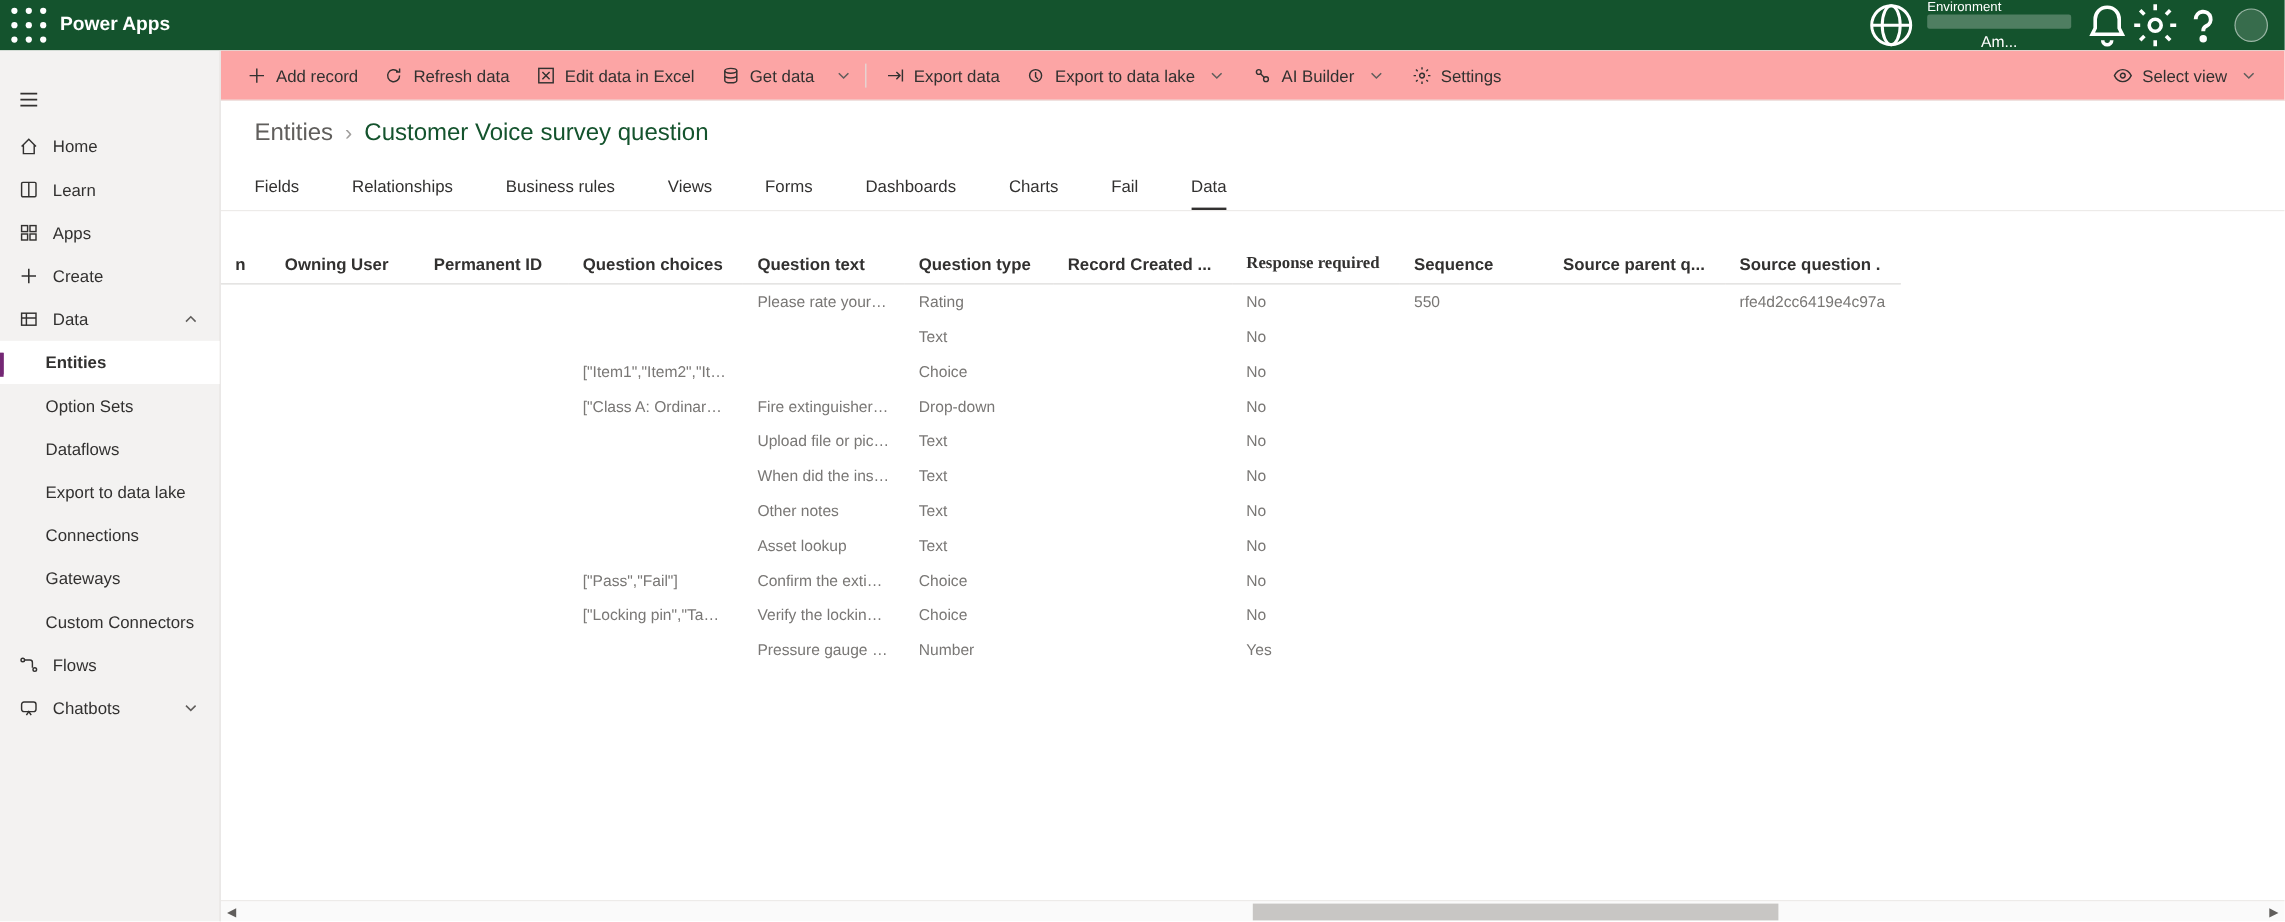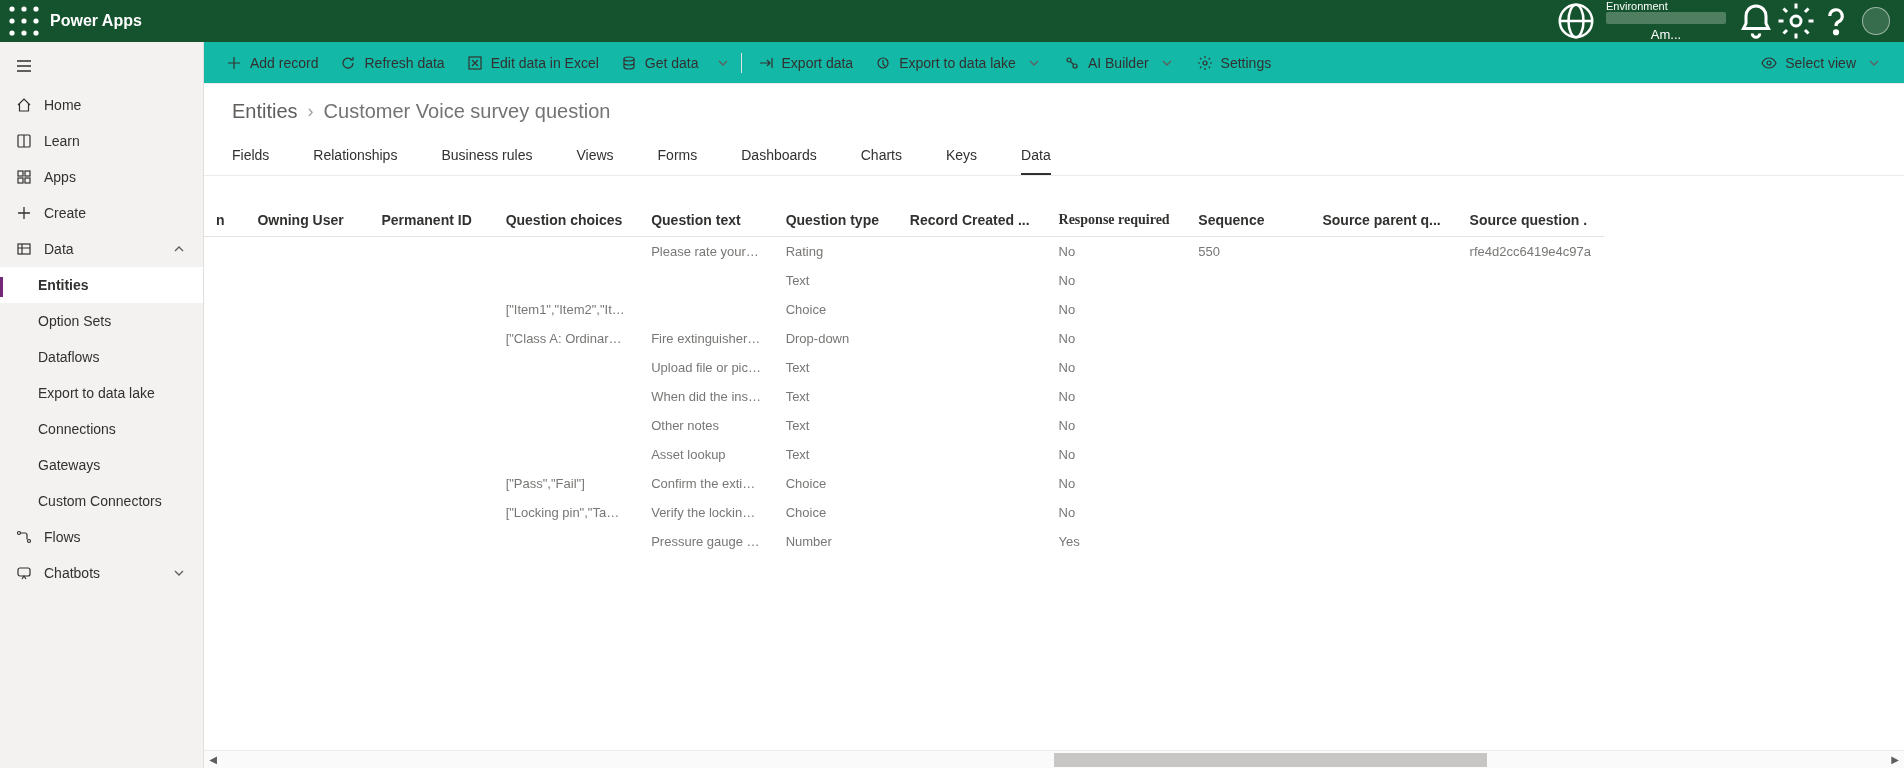--- a/index.html
+++ b/index.html
@@ -26,26 +26,26 @@
 .header .env-label { font-size: 11px; line-height: 12px; }
 .header .env-name { font-size: 13px; line-height: 14px; display:flex; align-items:center; gap:4px;flex-direction:column;}
 .header .env-blur { background: rgba(255,255,255,0.25); height:12px; width:120px; display:inline-block; border-radius:2px;}
 .header .hicon { width: 40px; height: 42px; display:flex; align-items:center; justify-content:center; cursor:pointer;}
 .header .avatar { width: 28px; height:28px; border-radius:50%; border:1px solid rgba(255,255,255,0.5); background: rgba(255,255,255,0.15); margin:0 6px; }
 
 .main { display: flex; height: calc(100vh - 42px); }
 
 
 .sidebar {
-  width: 204px;
+  width: 184px;
   background: #f3f2f1;
   border-right: 1px solid #e1dfdd;
   display: flex;
   flex-direction: column;
-  padding-top: 6px;
+  padding-top: 23px;
 }
 .sidebar .hamburger { padding: 10px 16px; cursor:pointer;}
 .sidebar .nav-item {
   display:flex; align-items:center; gap:12px;
   padding: 10px 16px; cursor:pointer; font-size:14px; color:#323130;
   position: relative;
 }
 .sidebar .nav-item.expandable .chev { margin-left:auto; }
 .sidebar .sub-item {
   padding: 10px 16px 10px 38px; cursor:pointer; font-size:14px; color:#323130;
@@ -64,32 +64,32 @@
 
 .icon { width:16px; height:16px; display:inline-flex; align-items:center; justify-content:center; flex-shrink:0;}
 .icon svg { width:16px; height:16px; }
 
 
 .content { flex:1; display:flex; flex-direction:column; overflow:hidden; background:#fff;}
 
 
 .cmdbar {
   height: 42px; border-bottom: 1px solid #edebe9; display:flex; align-items:center; padding: 0 12px; gap: 2px;
-  background: #14b8a6;
+  background: #fca5a5;
 }
 .cmdbar .cmd { display:flex; align-items:center; gap:8px; padding: 6px 10px; cursor:pointer; font-size:14px; color:#323130; border-radius:2px;}
 .cmdbar .cmd .chev { margin-left:2px; }
 .cmdbar .sep { width:1px; height:20px; background:#e1dfdd; margin:0 4px;}
 .cmdbar .right { margin-left:auto; display:flex; align-items:center;}
 
 
 .bc-row { padding: 16px 28px 0; display:flex; align-items:center; gap:10px; font-size:20px; }
 .bc-row .bc-parent { color:#605e5c; cursor:pointer;}
 .bc-row .bc-sep { color:#a19f9d; font-size:18px;}
-.bc-row .bc-current { color:#737373; font-weight:400;}
+.bc-row .bc-current { color:#14532d; font-weight:400;}
 
 
 .tabs { display:flex; gap:44px; padding: 18px 28px 0; border-bottom:1px solid #edebe9;}
 .tabs .tab { padding: 6px 0 10px; cursor:pointer; font-size:14px; color:#323130; border-bottom:2px solid transparent;}
 .tabs .tab.active { border-bottom-color:#323130; font-weight:400;}
 
 
 .table-wrap { flex:1; overflow:hidden; position:relative; padding-top: 28px;}
 .grid-scroll { overflow:auto; height: calc(100% - 18px);}
 table.grid { border-collapse: collapse; width: 1400px; }
@@ -392,21 +392,21 @@
     </div>
 
     <div class="tabs">
       <div class="tab">Fields</div>
       <div class="tab">Relationships</div>
       <div class="tab">Business rules</div>
       <div class="tab">Views</div>
       <div class="tab">Forms</div>
       <div class="tab">Dashboards</div>
       <div class="tab">Charts</div>
-      <div class="tab">Keys</div>
+      <div class="tab">Fail</div>
       <div class="tab active">Data</div>
     </div>
 
     <div class="table-wrap">
       <div class="grid-scroll">
         <table class="grid">
           <thead>
             <tr>
               <th class="col-n">n</th>
               <th class="col-user">Owning User</th>

